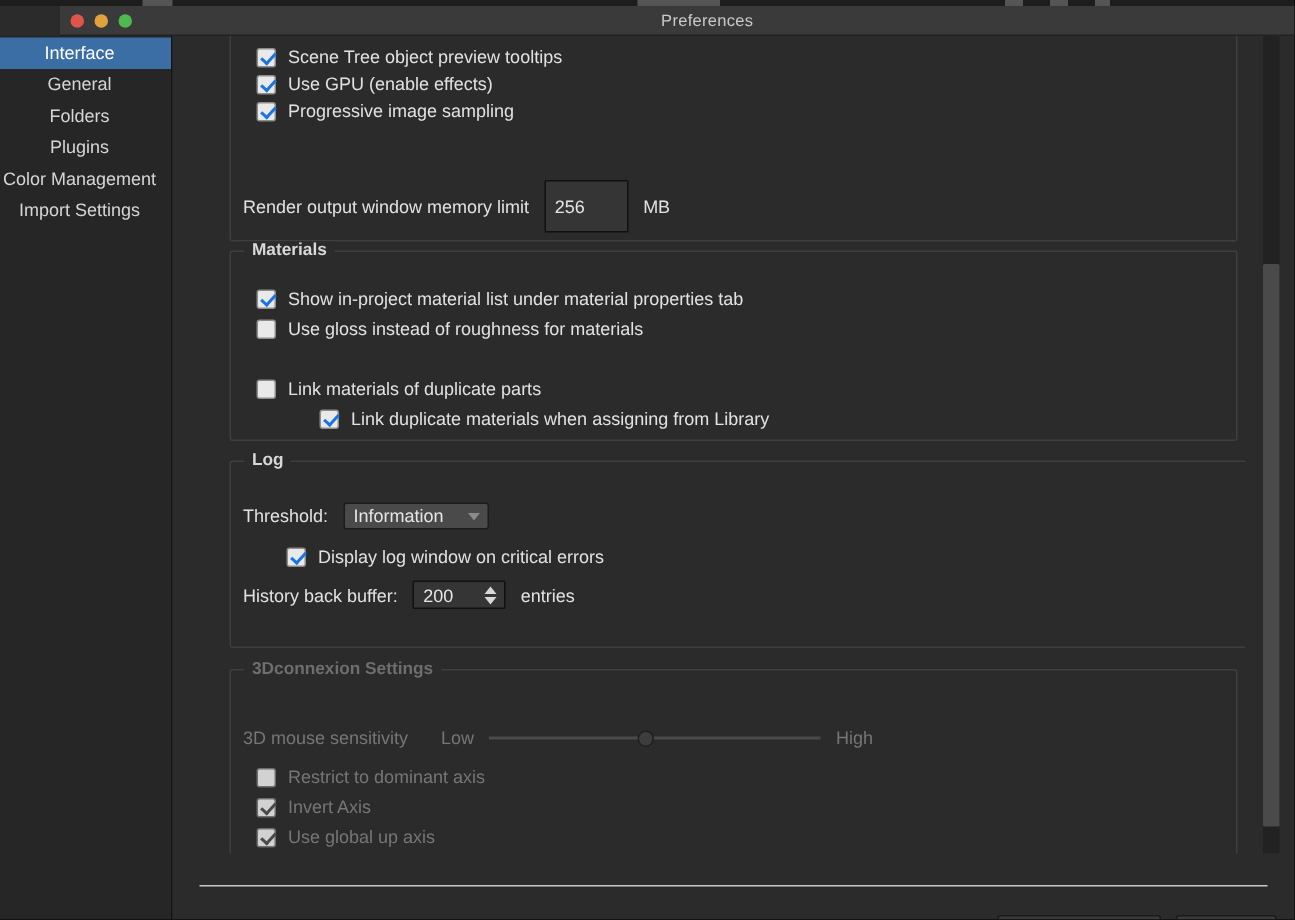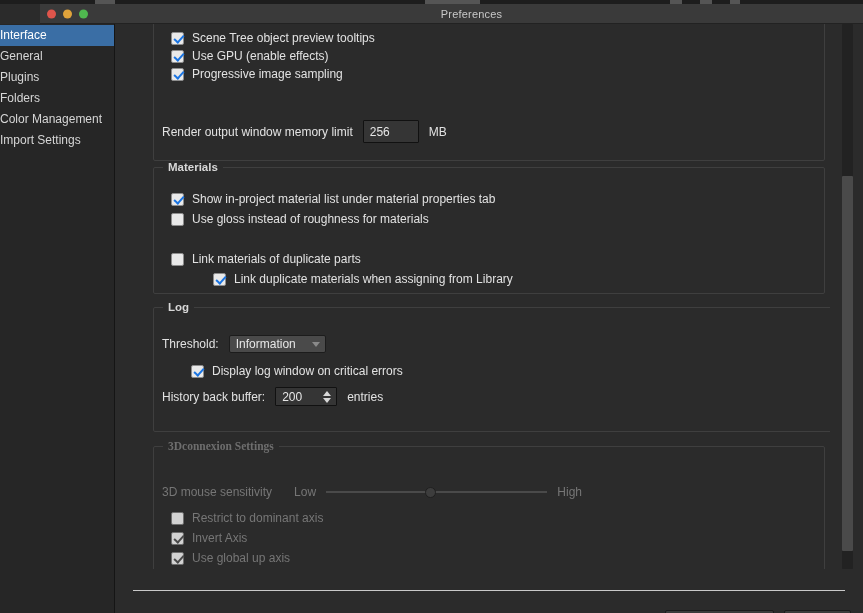--- a/index.html
+++ b/index.html
@@ -76,21 +76,21 @@
     height: 100%;
     background: #262626;
     border-right: 1px solid #151515;
     padding-top: 1px;
     flex: 0 0 115px;
   }
   .side-item {
     height: 21px;
     line-height: 21px;
     padding-right: 8px;
-    text-align: left;
+    text-align: center;
     font-size: 12px;
     color: #d6d6d6;
     white-space: nowrap;
   }
   .side-item.selected {
     background: #3a6ea5;
     color: #ffffff;
   }
 
   
@@ -119,21 +119,21 @@
   .group > .legend {
     position: absolute;
     top: -7px; left: 9px;
     padding: 0 5px;
     background: #2b2b2b;
     font-size: 11.5px;
     font-weight: bold;
     color: #d8d8d8;
     white-space: nowrap;
   }
-  .group.disabled > .legend { color: #6e6e6e; font-family: Liberation Serif, serif; }
+  .group.disabled > .legend { color: #6e6e6e; }
 
   
   .row {
     position: absolute;
     display: flex;
     align-items: center;
     white-space: nowrap;
     font-size: 12px;
     color: #e2e2e2;
   }
@@ -182,21 +182,21 @@
     position: absolute;
     right: 5px; top: 50%;
     margin-top: -2px;
     width: 0; height: 0;
     border-left: 4.5px solid transparent;
     border-right: 4.5px solid transparent;
     border-top: 5px solid #8a8a8a;
   }
 
   .textbox {
-    height: 23px;
+    height: 35px;
     background: #353535;
     border: 1px solid #111;
     border-radius: 1px;
     display: flex;
     align-items: center;
     padding: 0 6px;
     font-size: 12px;
     color: #e6e6e6;
   }
 
@@ -324,22 +324,22 @@
       <div class="dot green"></div>
     </div>
     <div class="titlebar-title">Preferences</div>
   </div>
 
   <div class="body">
 
     <div class="sidebar">
       <div class="side-item selected">Interface</div>
       <div class="side-item">General</div>
+      <div class="side-item">Folders</div>
       <div class="side-item">Plugins</div>
-      <div class="side-item">Folders</div>
       <div class="side-item">Color Management</div>
       <div class="side-item">Import Settings</div>
     </div>
 
     <div class="content">
 
       <div class="scrollarea">
 
         <div class="group" style="left:38px; top:-46px; width:672px; height:183px;">
           <div class="row" style="left:17px; top:52px;">

